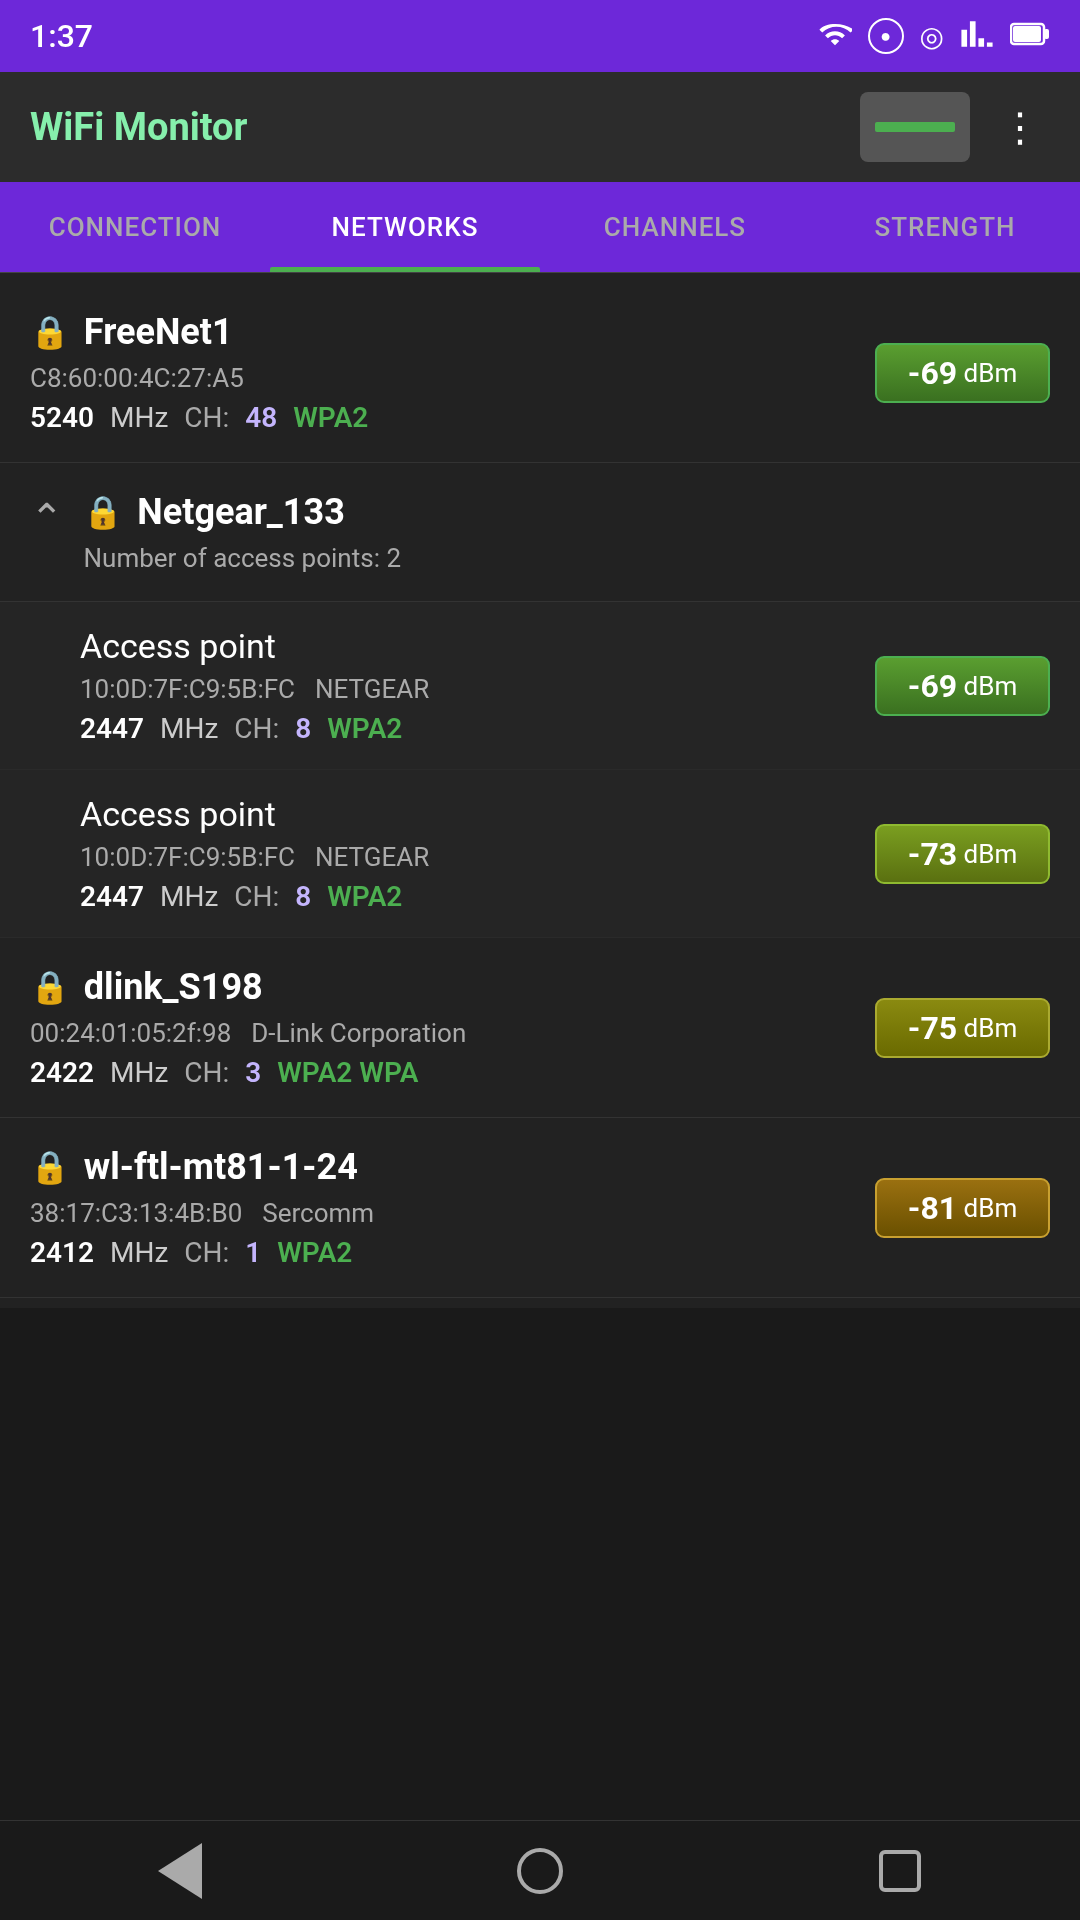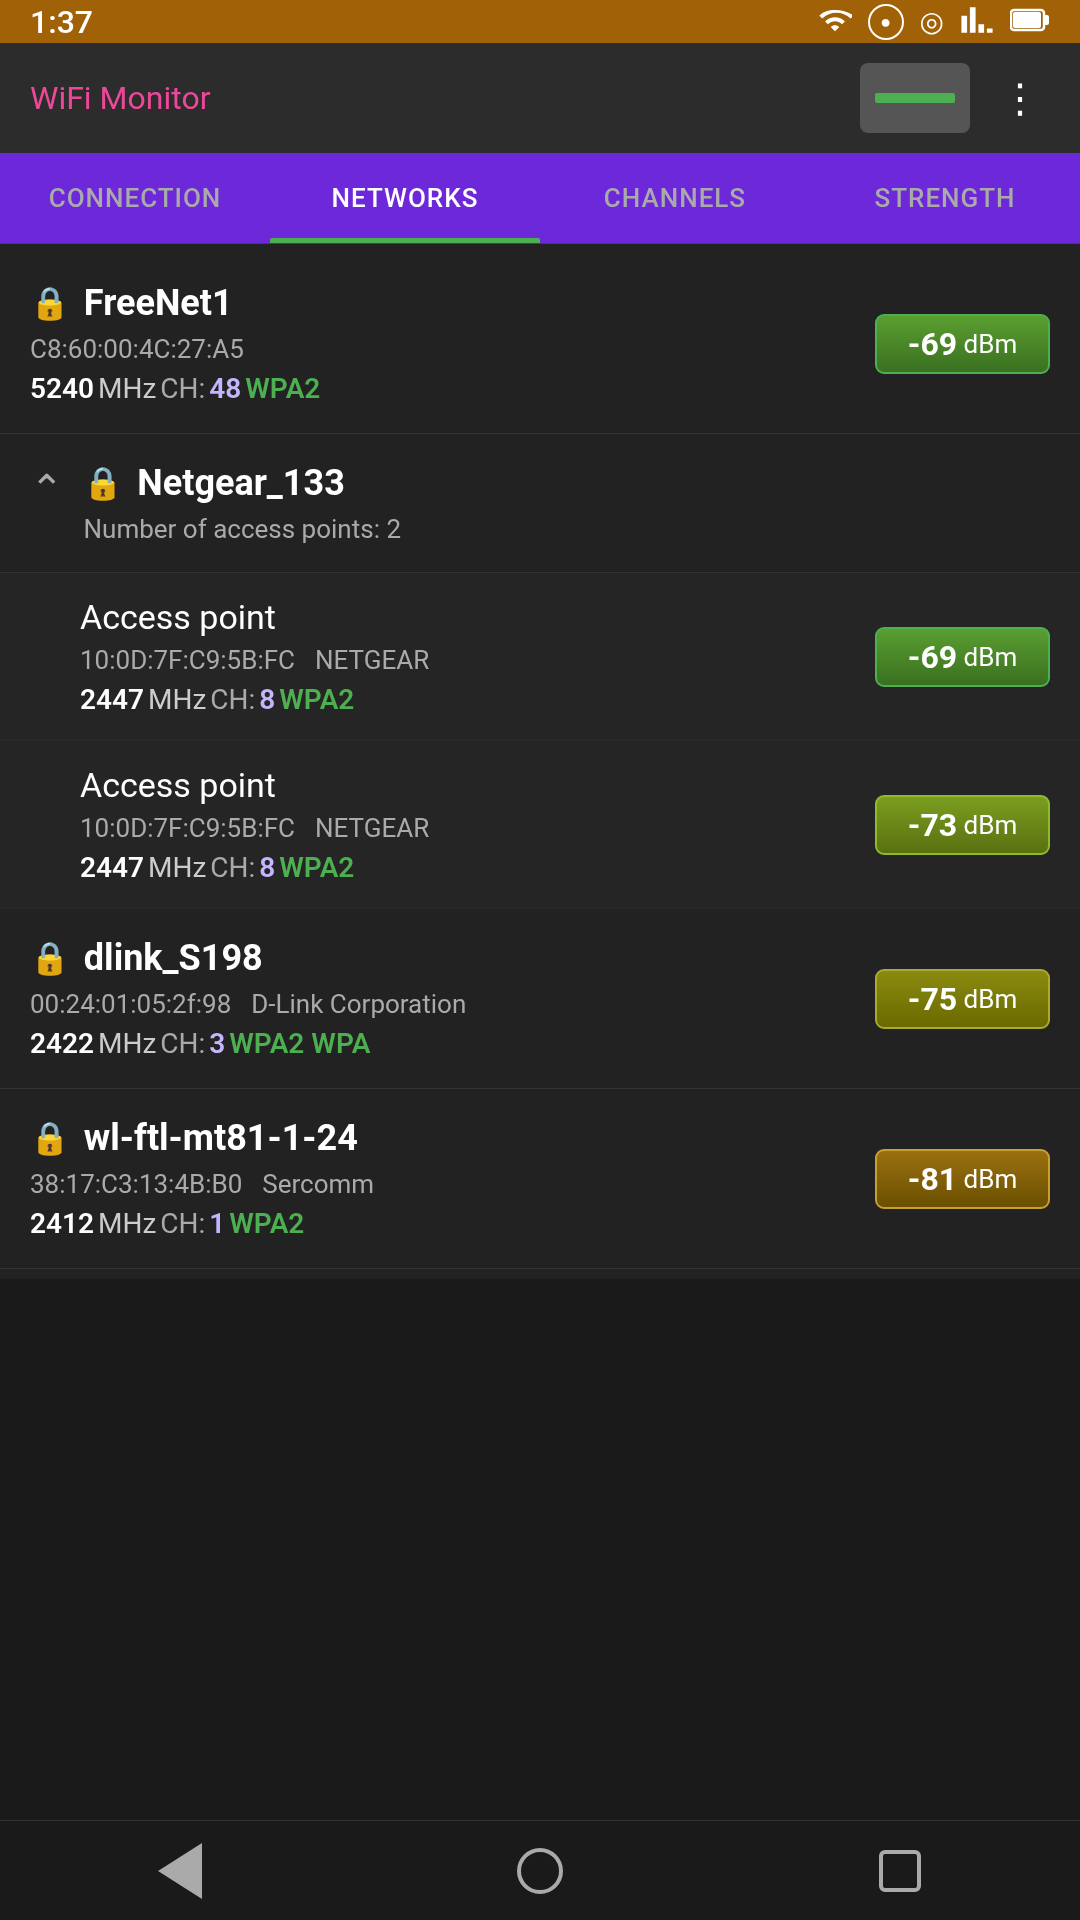--- a/index.html
+++ b/index.html
@@ -9,22 +9,22 @@
       background: #1a1a1a;
       color: #ffffff;
       font-family: 'Roboto', Arial, sans-serif;
       width: 1080px;
       min-height: 1920px;
       overflow-x: hidden;
     }
 
     
     .status-bar {
-      background: #a16207;
-      height: 43px;
+      background: #6d28d9;
+      height: 72px;
       display: flex;
       align-items: center;
       justify-content: space-between;
       padding: 0 30px;
     }
     .status-time {
       font-size: 32px;
       font-weight: 500;
       color: #fff;
     }
@@ -37,23 +37,23 @@
     
     .app-bar {
       background: #2c2c2c;
       height: 110px;
       display: flex;
       align-items: center;
       justify-content: space-between;
       padding: 0 30px;
     }
     .app-title {
-      font-size: 32px;
-      font-weight: 400;
-      color: #ec4899;
+      font-size: 38px;
+      font-weight: 700;
+      color: #86efac;
     }
     .app-bar-actions {
       display: flex;
       align-items: center;
       gap: 20px;
     }
     .screenshot-btn {
       background: #555;
       border-radius: 8px;
       width: 110px;
@@ -153,21 +153,21 @@
       color: #aaa;
       margin-bottom: 8px;
       display: flex;
       gap: 20px;
       flex-wrap: wrap;
     }
 
     .network-detail-row {
       display: flex;
       align-items: center;
-      gap: 4px;
+      gap: 16px;
       font-size: 28px;
       color: #ccc;
     }
     .network-detail-row .freq {
       color: #fff;
       font-weight: 600;
     }
     .network-detail-row .ch-label {
       color: #aaa;
     }

